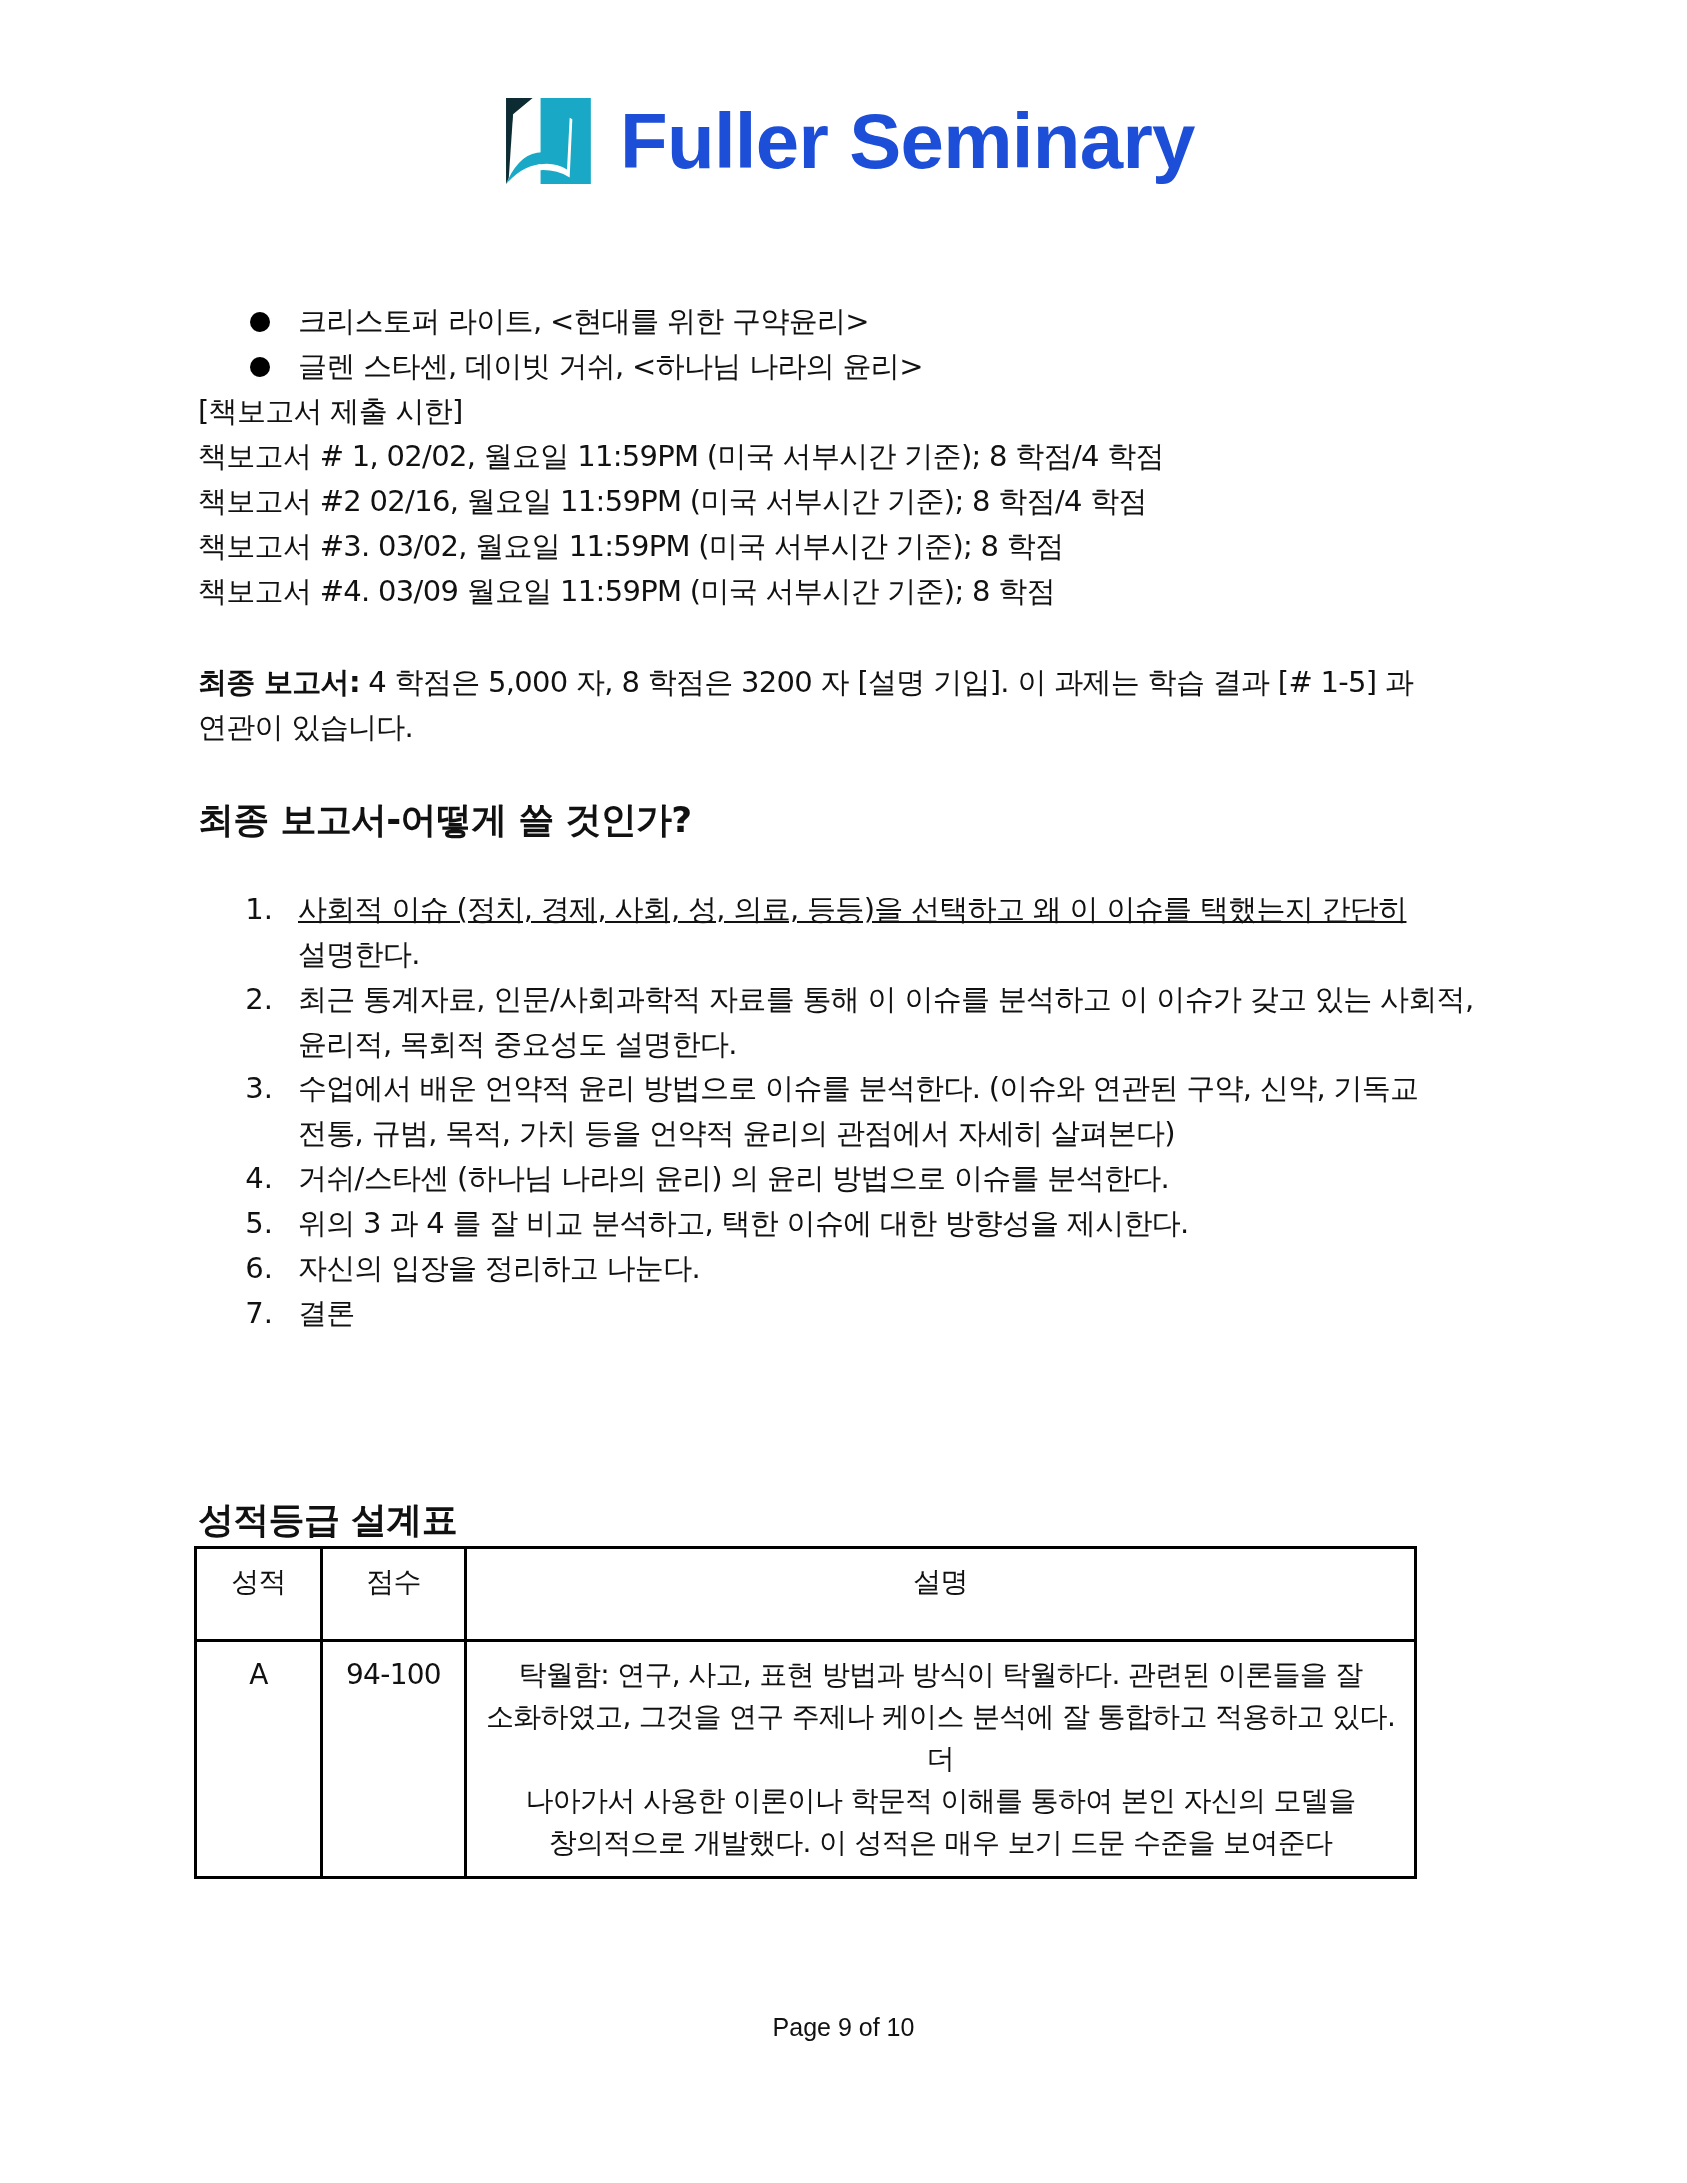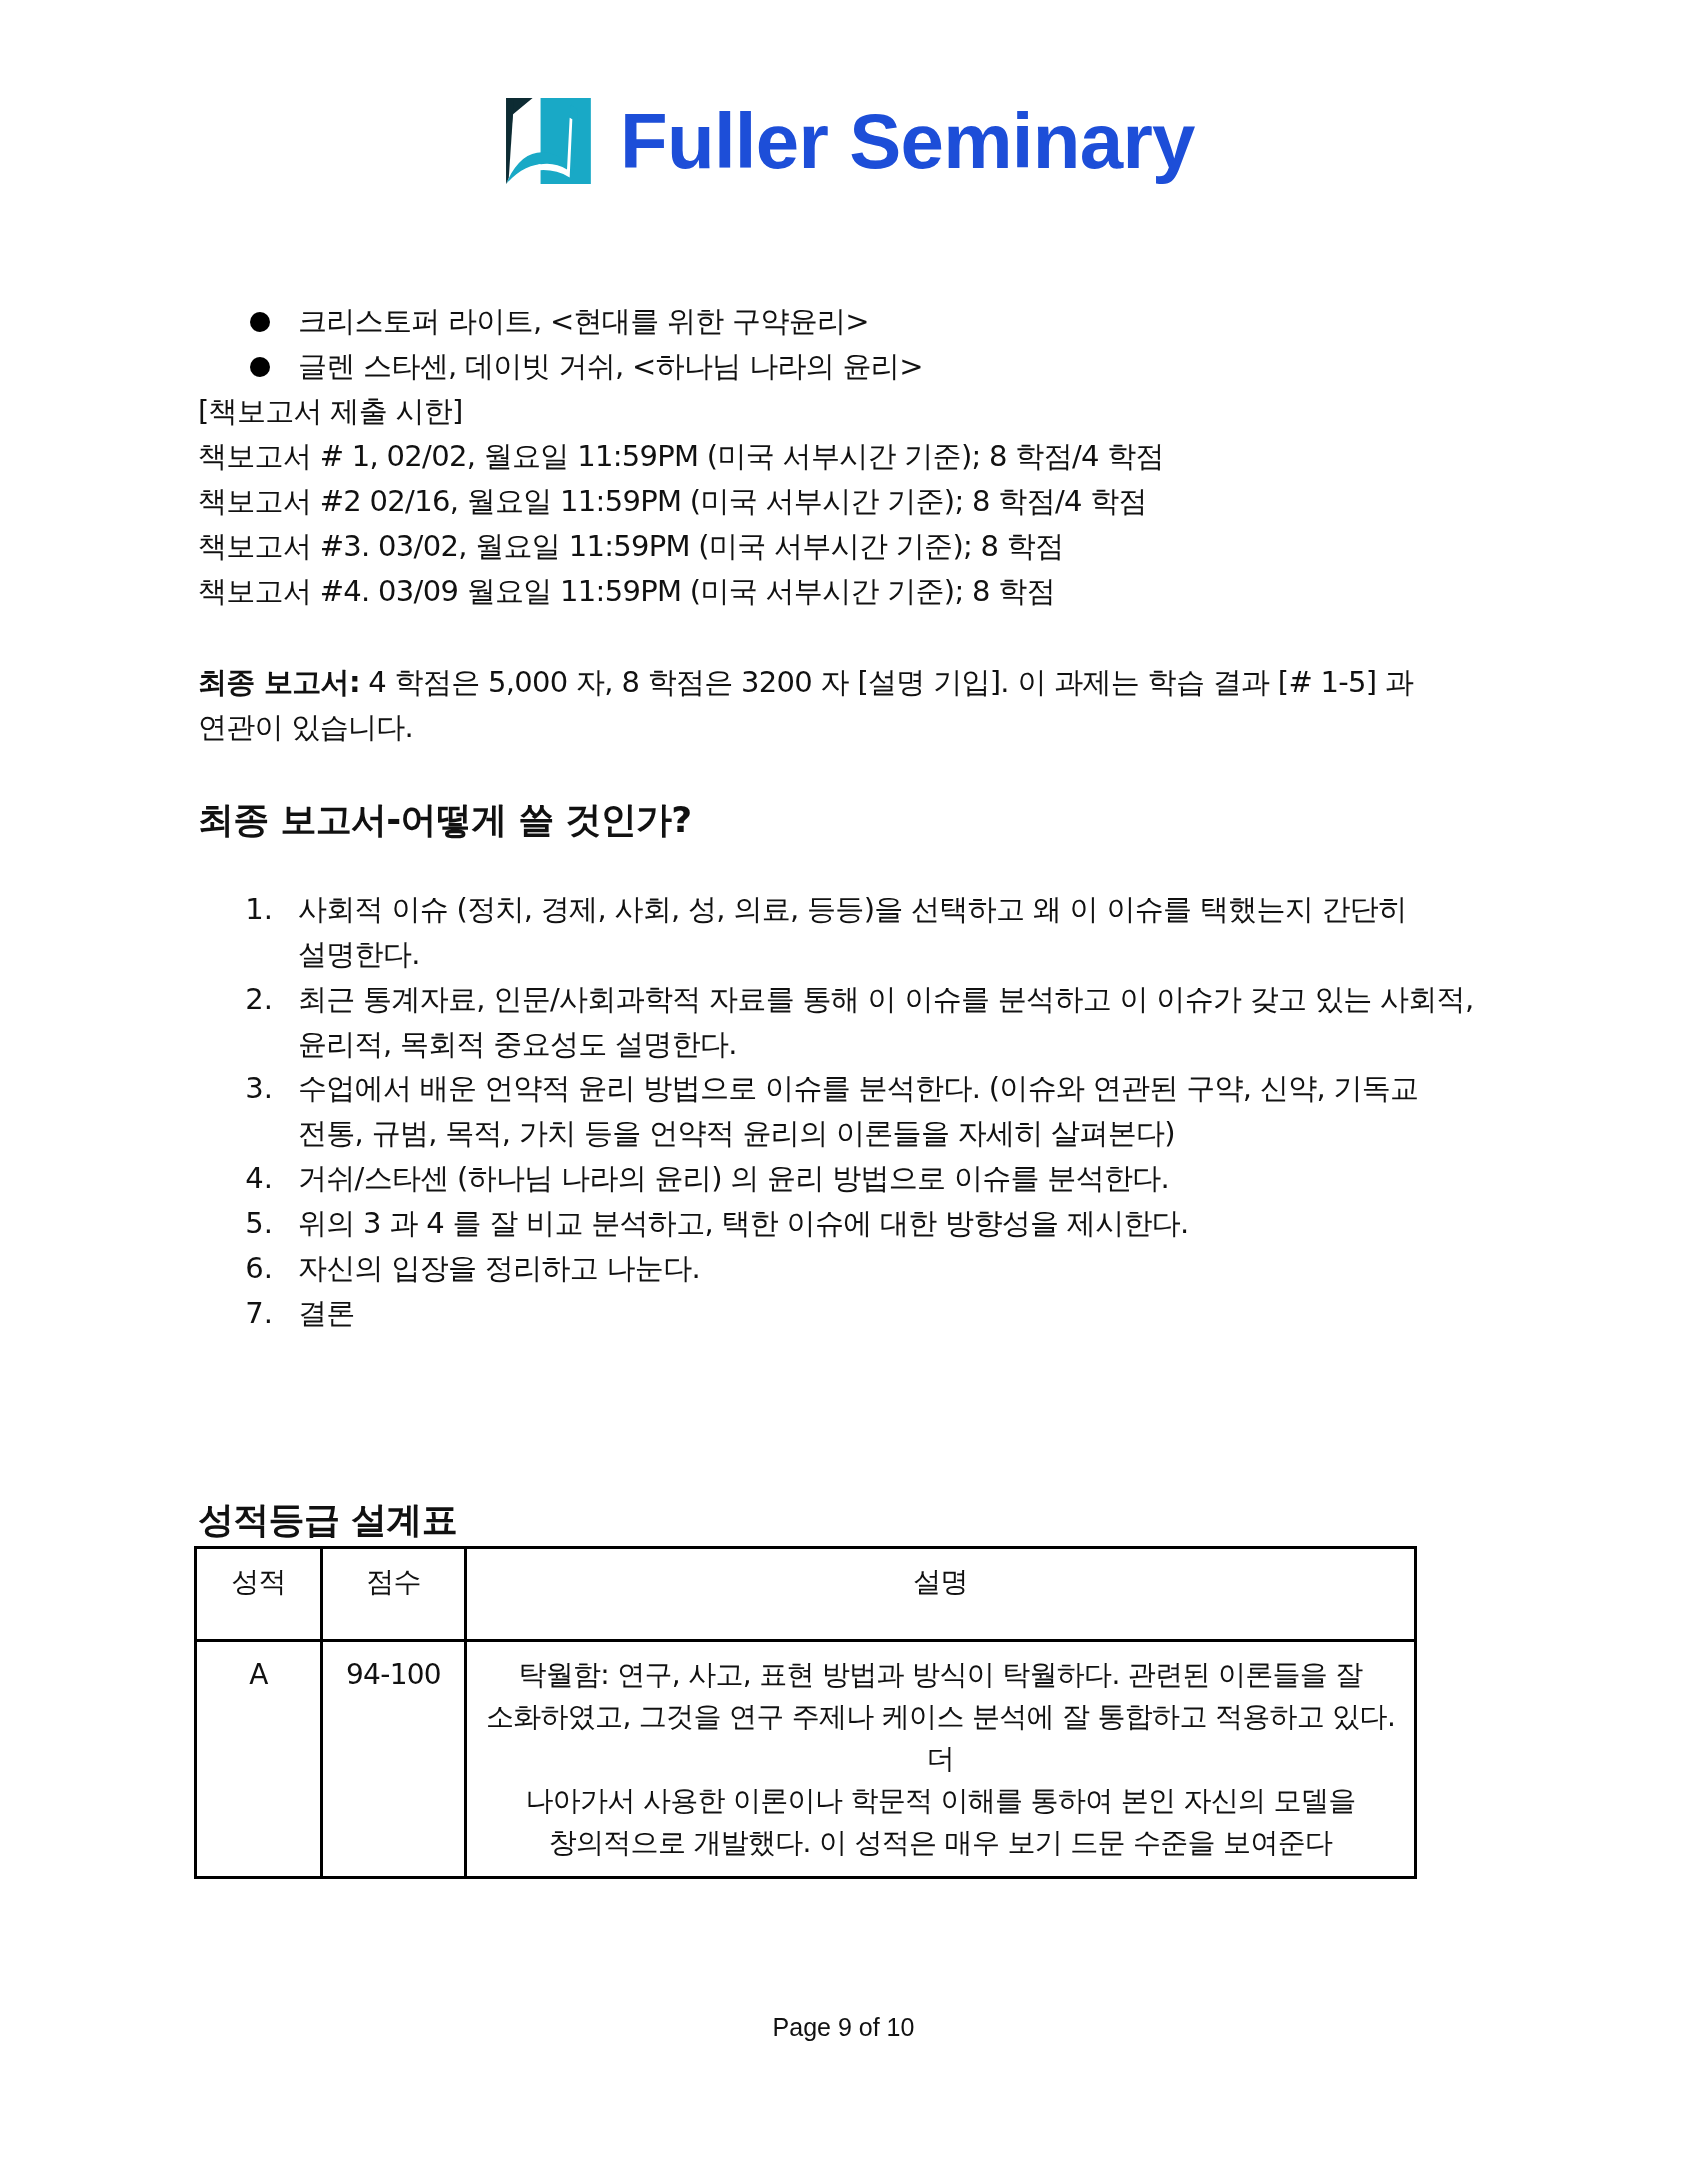--- a/index.html
+++ b/index.html
@@ -73,30 +73,30 @@
 
 <div>
   <span class="txt" style="left:198px; top:660px;"><span class="bold">최종 보고서:</span><span> 4 학점은 5,000 자, 8 학점은 3200 자 [설명 기입]. 이 과제는 학습 결과 [# 1-5] 과</span></span>
   <span class="txt" style="left:198px; top:705px;">연관이 있습니다.</span>
 </div>
 
 <div>
   <span class="txt h-section" style="left:198px; top:797px;">최종 보고서-어떻게 쓸 것인가?</span>
 
   <span class="num" style="left:233px; top:887px;">1.</span>
-  <span class="txt" style="left:298px; top:887px;">사회적 이슈 (정치, 경제, 사회, 성, 의료, 등등)을 선택하고 왜 이 이슈를 택했는지 간단히</span>
+  <span class="txt" style="left:298px; top:887px;text-decoration:underline;">사회적 이슈 (정치, 경제, 사회, 성, 의료, 등등)을 선택하고 왜 이 이슈를 택했는지 간단히</span>
   <span class="txt" style="left:298px; top:932px;">설명한다.</span>
 
   <span class="num" style="left:233px; top:977px;">2.</span>
   <span class="txt" style="left:298px; top:977px;">최근 통계자료, 인문/사회과학적 자료를 통해 이 이슈를 분석하고 이 이슈가 갖고 있는 사회적,</span>
   <span class="txt" style="left:298px; top:1022px;">윤리적, 목회적 중요성도 설명한다.</span>
 
   <span class="num" style="left:233px; top:1066px;">3.</span>
   <span class="txt" style="left:298px; top:1066px;">수업에서 배운 언약적 윤리 방법으로 이슈를 분석한다.  (이슈와 연관된 구약, 신약, 기독교</span>
-  <span class="txt" style="left:298px; top:1111px;">전통, 규범,  목적, 가치 등을 언약적 윤리의 이론들을 자세히 살펴본다)</span>
+  <span class="txt" style="left:298px; top:1111px;">전통, 규범,  목적, 가치 등을 언약적 윤리의 관점에서 자세히 살펴본다)</span>
 
   <span class="num" style="left:233px; top:1156px;">4.</span>
   <span class="txt" style="left:298px; top:1156px;">거쉬/스타센 (하나님 나라의 윤리) 의 윤리 방법으로 이슈를 분석한다.</span>
 
   <span class="num" style="left:233px; top:1201px;">5.</span>
   <span class="txt" style="left:298px; top:1201px;">위의 3 과 4 를 잘 비교 분석하고, 택한 이슈에 대한 방향성을 제시한다.</span>
 
   <span class="num" style="left:233px; top:1246px;">6.</span>
   <span class="txt" style="left:298px; top:1246px;">자신의 입장을 정리하고 나눈다.</span>
 

